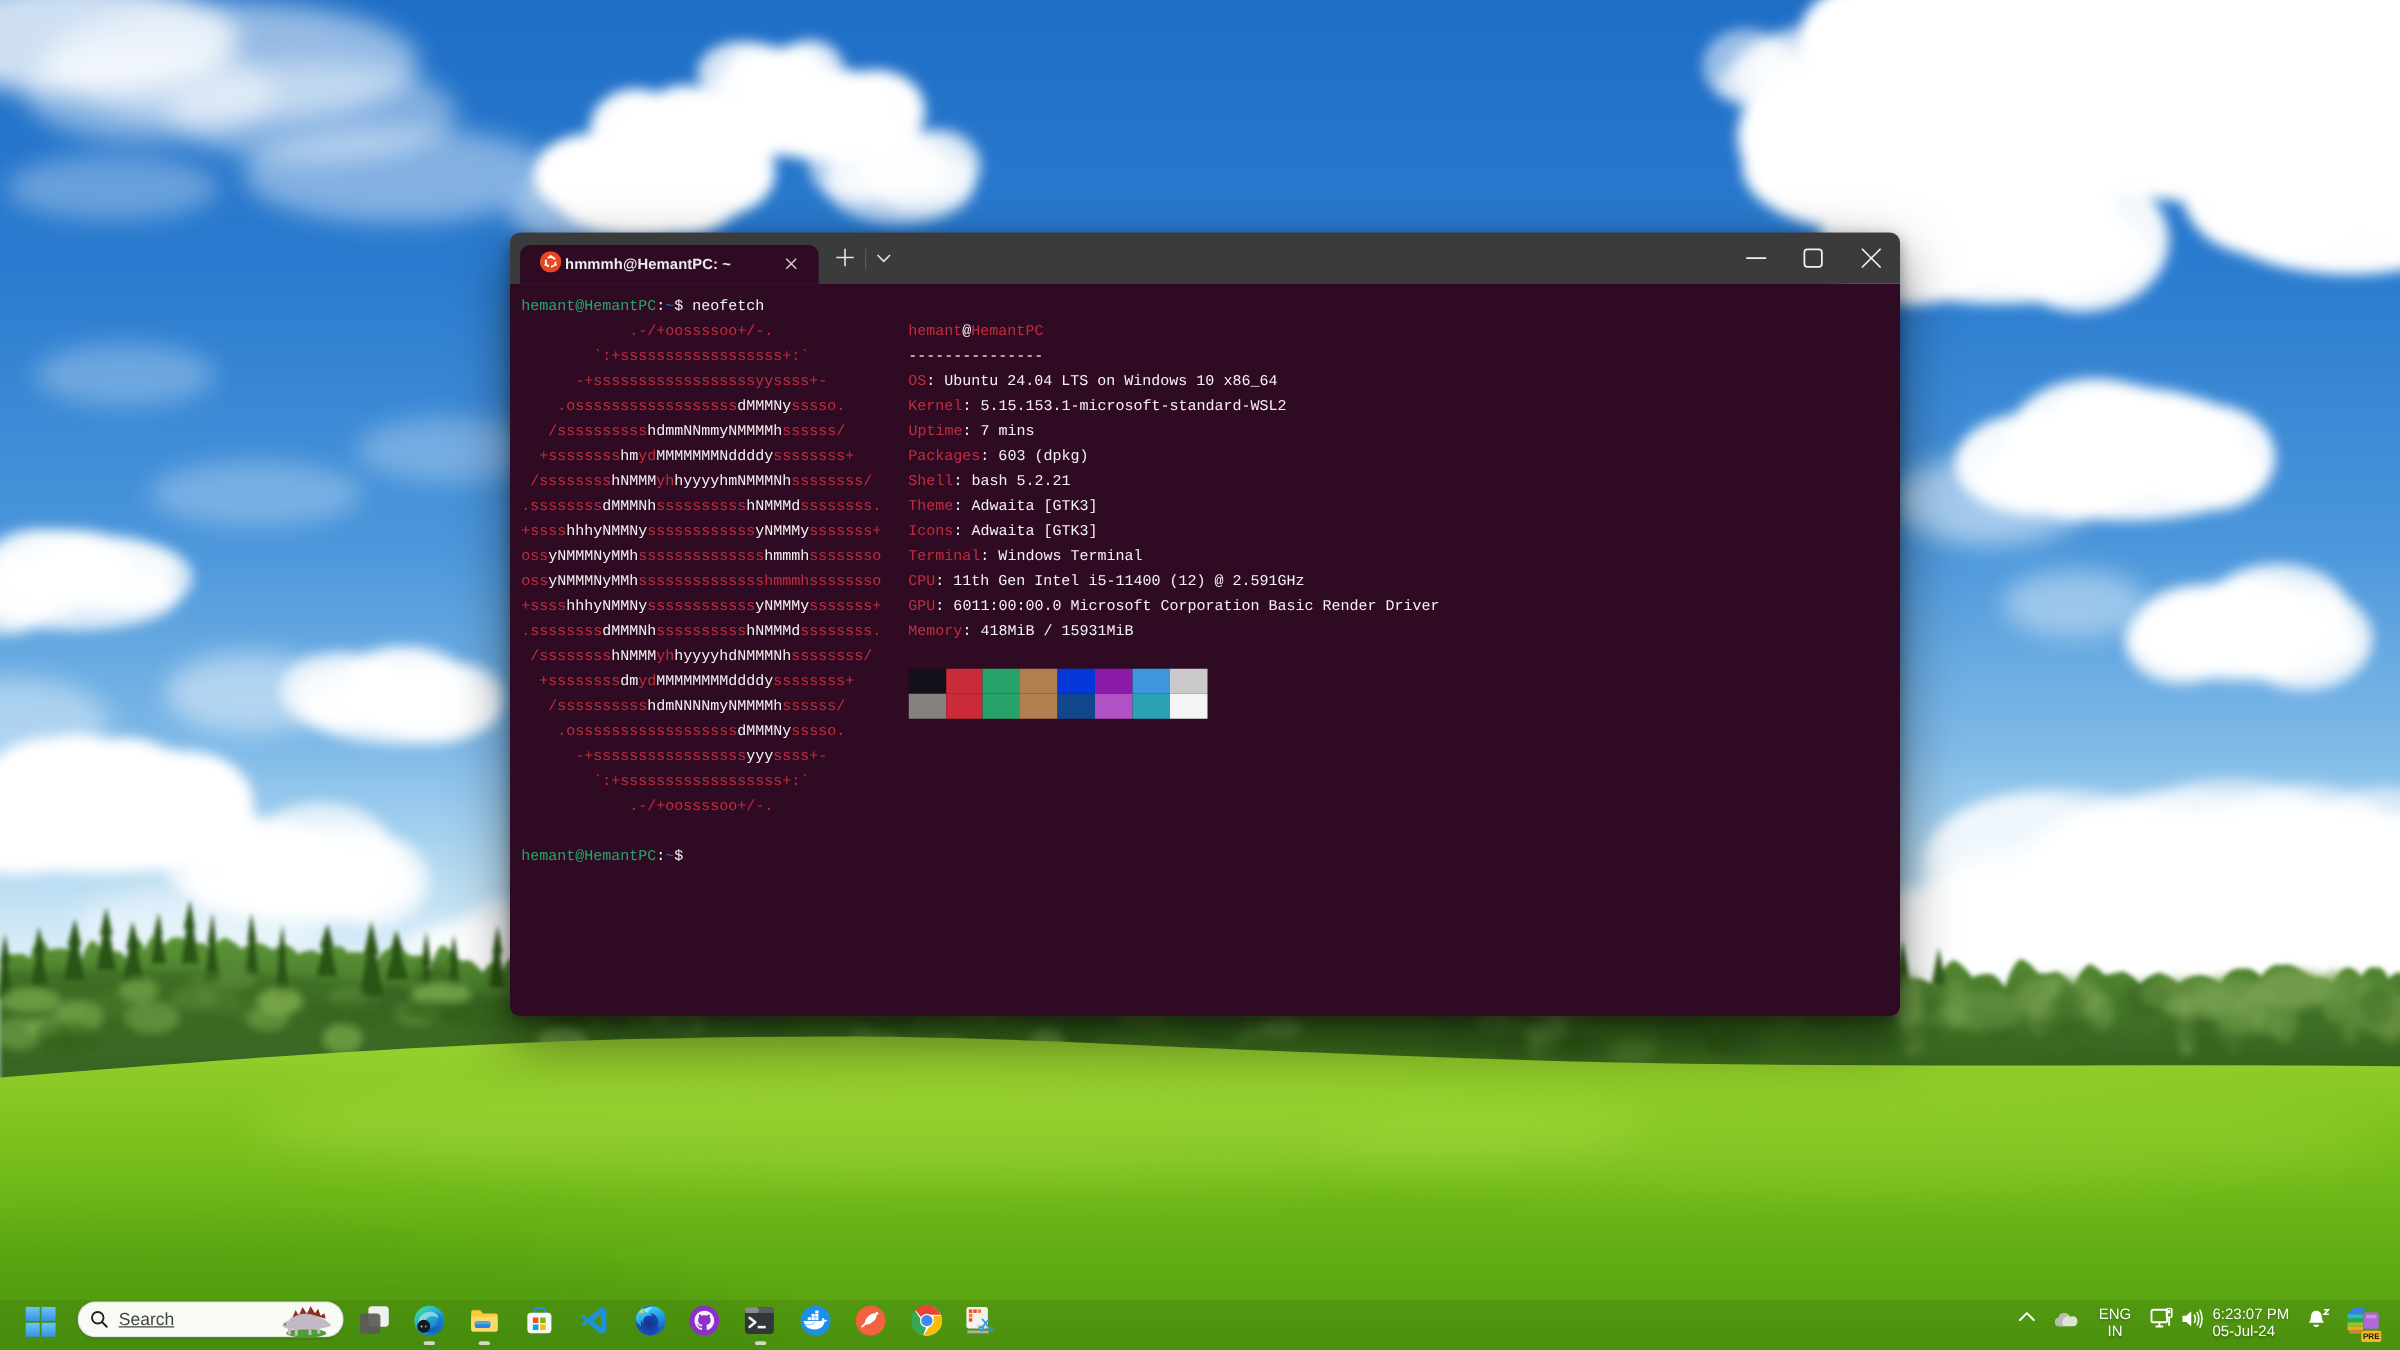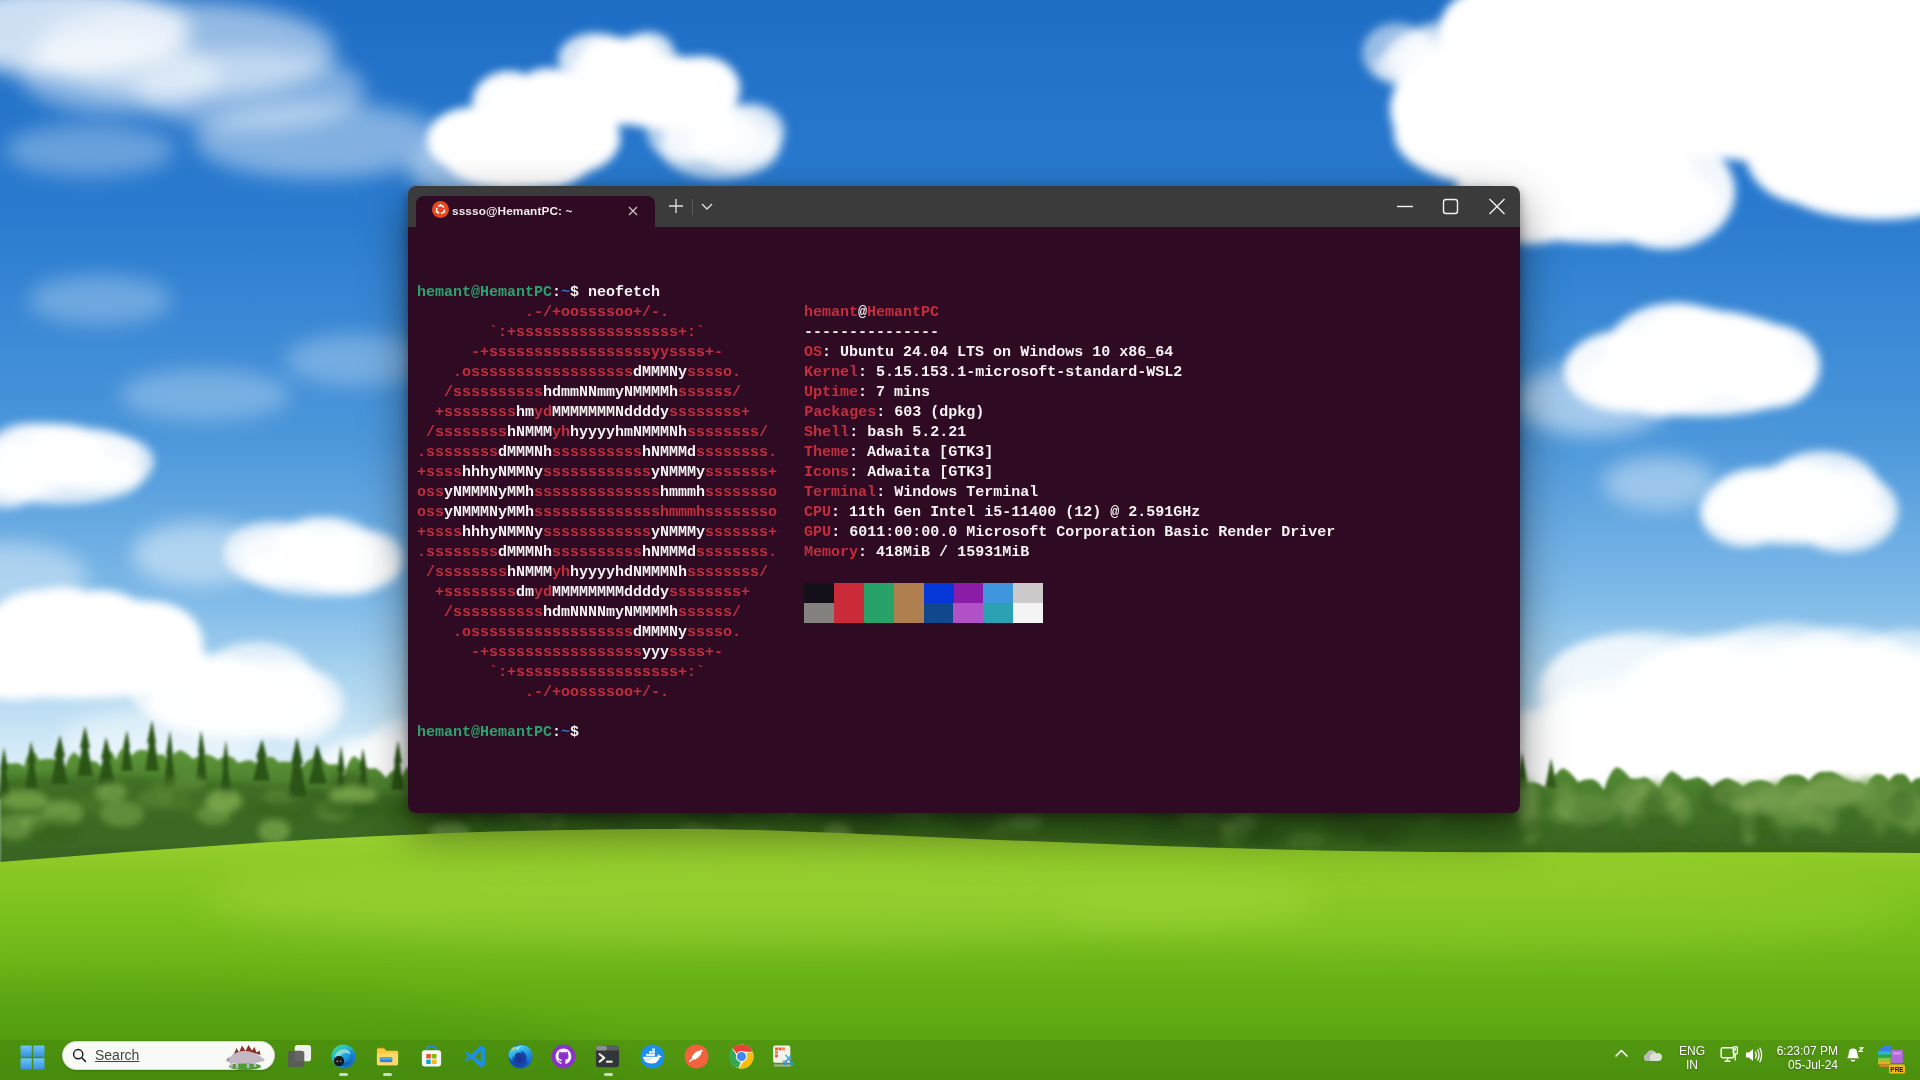--- a/index.html
+++ b/index.html
@@ -12,21 +12,21 @@
 #tab .ticon { position:absolute; left:16px; top:5px; width:17px; height:17px; }
 #tab .ttext { position:absolute; left:36px; top:0; line-height:31px; font-size:11.8px; font-weight:700; color:#efeaed; letter-spacing:0.1px; }
 #tab .tclose { position:absolute; left:213px; top:4px; width:22px; height:22px; color:#cfc8cc; font-size:15px; font-weight:400; text-align:center; line-height:22px; }
 .tbbtn { position:absolute; top:0; height:41px; color:#e8e8e8; font-weight:300; text-align:center; }
 #newtab { left:260px; width:32px; font-size:19px; line-height:39px; }
 #tabdd { left:292px; width:30px; font-size:12px; line-height:41px; }
 #tsep { position:absolute; left:284px; top:13px; width:1px; height:16px; background:#5a5a5a; }
 #wctl { position:absolute; right:0; top:0; height:41px; }
 .wbtn { position:absolute; top:0; width:46px; height:41px; color:#f2f2f2; text-align:center; }
 #terminal pre { position:absolute; left:9px; top:49px; font-family:"Liberation Mono",monospace;
-  font-size:15px; font-weight:700; line-height:20px; white-space:pre;margin-top:48px; }
+  font-size:12px; font-weight:400; line-height:20px; white-space:pre; }
 #terminal pre .r { color:#c42d3c; }
 #terminal pre .w { color:#f6f3f4; }
 #terminal pre .g { color:#2ba36e; }
 #terminal pre .b { color:#2a6fc0; }
 #terminal pre .blk { display:inline-block; width:29.88px; height:20px; vertical-align:top; }
 #taskbar { position:absolute; left:0; top:1040px; width:1920px; height:40px; background:rgba(45,90,10,0.16); }
 .ticonbox { position:absolute; top:1044px; width:25px; height:25px; }
 .runind { position:absolute; top:1073px; width:9px; height:3px; border-radius:2px; background:#d6d6c6; }
 .trtext { position:absolute; color:#fff; font-size:12px; line-height:14px; text-shadow:0 1px 2px rgba(0,0,0,0.35); }
 </style></head>
@@ -471,21 +471,21 @@
       <svg class="ticon" viewBox="0 0 20 20">
         <circle cx="10" cy="10" r="10" fill="#e8481f"></circle>
         <circle cx="10" cy="10" r="4.6" fill="none" stroke="#fff" stroke-width="1.7" stroke-dasharray="7.6 2.05" stroke-dashoffset="1.0"></circle>
         <circle cx="10" cy="3.9" r="1.5" fill="#e8481f"></circle>
         <circle cx="4.7" cy="13" r="1.5" fill="#e8481f"></circle>
         <circle cx="15.3" cy="13" r="1.5" fill="#e8481f"></circle>
         <circle cx="10" cy="4.6" r="1.15" fill="#fff"></circle>
         <circle cx="5.3" cy="12.7" r="1.15" fill="#fff"></circle>
         <circle cx="14.7" cy="12.7" r="1.15" fill="#fff"></circle>
       </svg>
-      <div class="ttext">sssso@HemantPC: ~</div>
+      <div class="ttext">hmmmh@HemantPC: ~</div>
       <svg class="tclose" viewBox="0 0 22 22" width="22" height="22" style="position:absolute;left:206px;top:4px;">
         <path d="M7 7 L15 15 M15 7 L7 15" stroke="#cfc8cc" stroke-width="1.2"></path>
       </svg>
     </div>
     <svg class="tbbtn" id="newtab" viewBox="0 0 32 41" width="32" height="41" style="left:252px;">
       <path d="M16 13 L16 27 M9 20 L23 20" stroke="#e4e4e4" stroke-width="1.3"></path>
     </svg>
     <svg class="tbbtn" id="tabdd" viewBox="0 0 30 41" width="30" height="41" style="left:284px;">
       <path d="M10 18 L15 23 L20 18" stroke="#e4e4e4" stroke-width="1.3" fill="none"></path>
     </svg>
@@ -703,21 +703,21 @@
   <rect x="1.2" y="1.8" width="12.5" height="10" rx="1.5" fill="none" stroke="#fff" stroke-width="1.5"></rect>
   <path d="M4.5 15.2 L10.5 15.2 M7.5 11.8 L7.5 15.2" stroke="#fff" stroke-width="1.5"></path>
   <rect x="13.2" y="0.8" width="4.2" height="7" rx="0.8" fill="none" stroke="#fff" stroke-width="1.3"></rect>
   <rect x="14.4" y="2.2" width="1.8" height="2.4" fill="#fff"></rect>
   <path d="M15.3 7.8 L15.3 14.5" stroke="#fff" stroke-width="1.5"></path>
 </svg>
 <svg style="position:absolute;left:1744px;top:1047px;" width="19" height="16" viewBox="0 0 19 16">
   <path d="M2 5.5 L5 5.5 L9 2 L9 14 L5 10.5 L2 10.5 Z" fill="#fff"></path>
   <path d="M11.5 5 Q13 8 11.5 11 M13.8 3 Q16.2 8 13.8 13 M16 1.2 Q19.2 8 16 14.8" stroke="#fff" stroke-width="1.3" fill="none" stroke-linecap="round"></path>
 </svg>
-<div class="trtext" style="left:1770px;top:1044px;width:68px;text-align:right;">6:23:07 PM<br>05-Jul-24</div>
+<div class="trtext" style="left:1770px;top:1044px;width:68px;">6:23:07 PM<br>05-Jul-24</div>
 <svg style="position:absolute;left:1846px;top:1046px;" width="18" height="19" viewBox="0 0 18 19">
   <path d="M7 2.6 Q11 2.6 11.3 7 Q11.5 10.4 13 12.2 L1.2 12.2 Q2.6 10.4 2.8 7 Q3.1 2.6 7 2.6 Z" fill="#fff"></path>
   <path d="M5.2 14 Q7 15.7 8.8 14" stroke="#fff" stroke-width="1.5" fill="none"></path>
   <path d="M13.2 1.8 L16.8 1.8 L13.4 5.4 L17.1 5.4" stroke="#fff" stroke-width="1.3" fill="none"></path>
 </svg>
 <svg style="position:absolute;left:1876px;top:1042px;" width="30" height="32" viewBox="0 0 30 32">
   <rect x="15" y="8" width="12" height="13" rx="1.5" fill="#b06ad8"></rect>
   <rect x="17" y="10" width="8" height="2.6" fill="#d99ae8" opacity="0.8"></rect>
   <path d="M2.5 9 Q7 1.5 16 4.5 L14.5 9.5 Q8.5 7.5 5.5 12 Z" fill="#3a7ee8"></path>
   <rect x="2" y="9.5" width="12.5" height="3.2" fill="#28b8d8"></rect>

